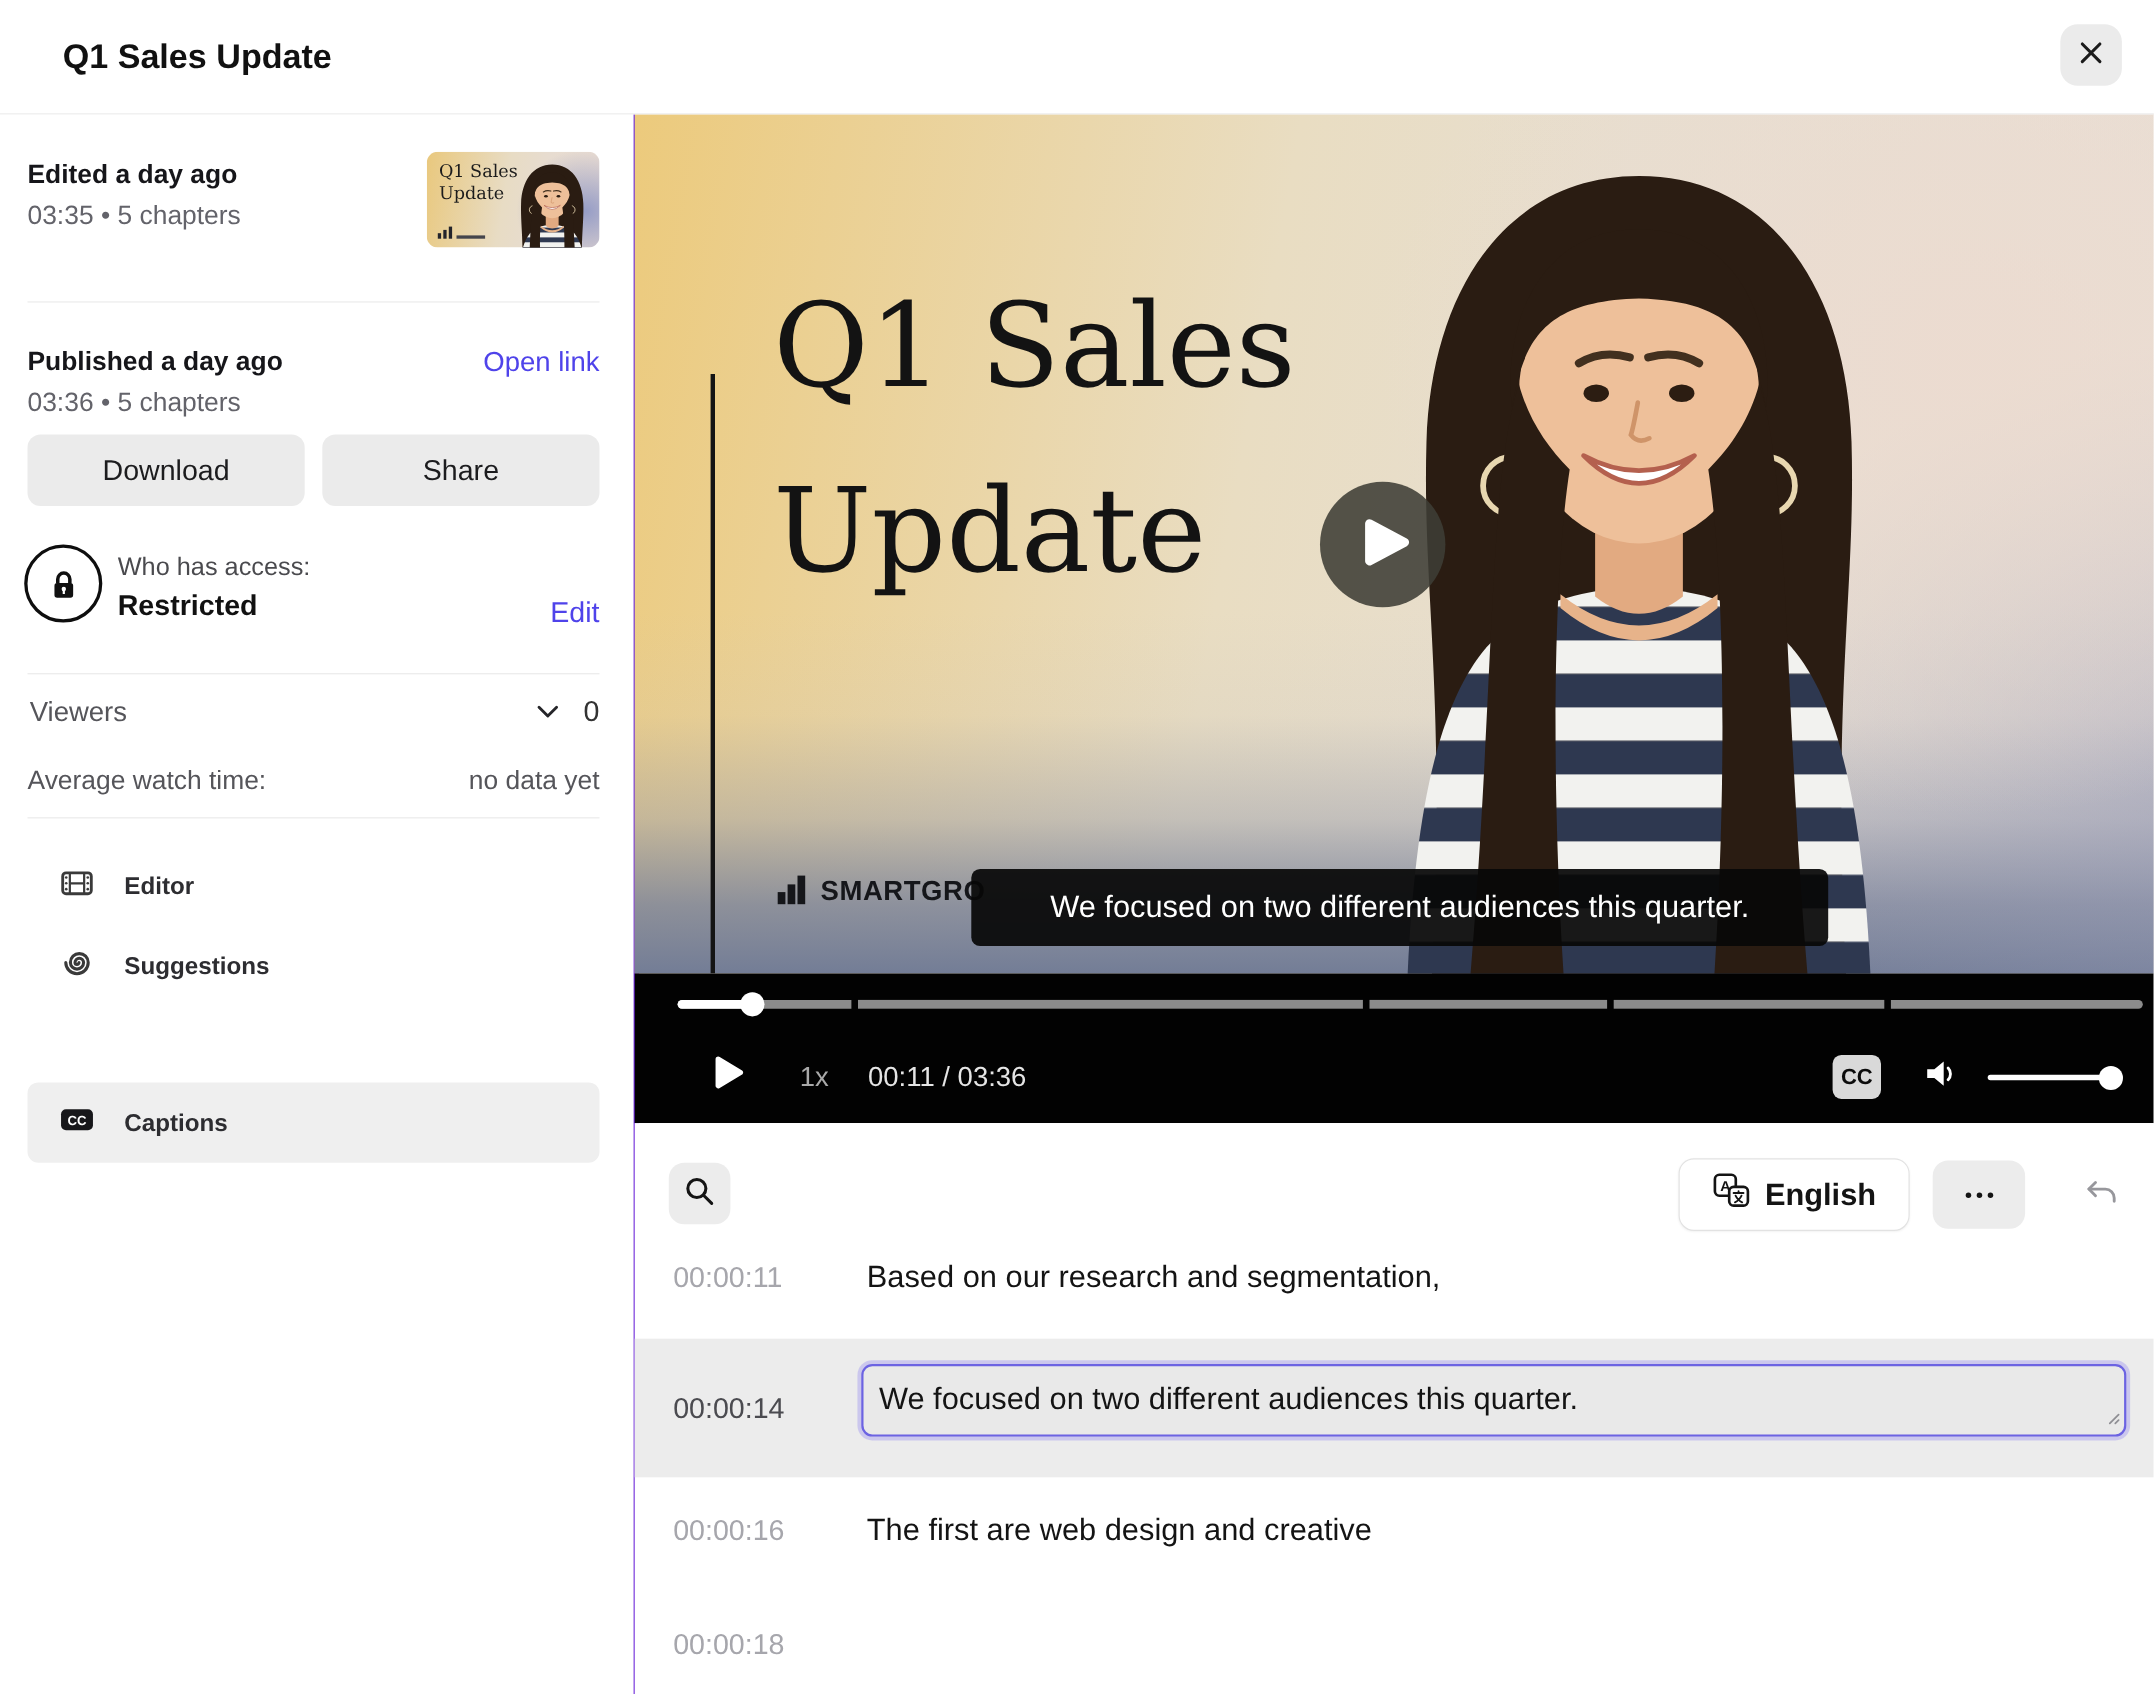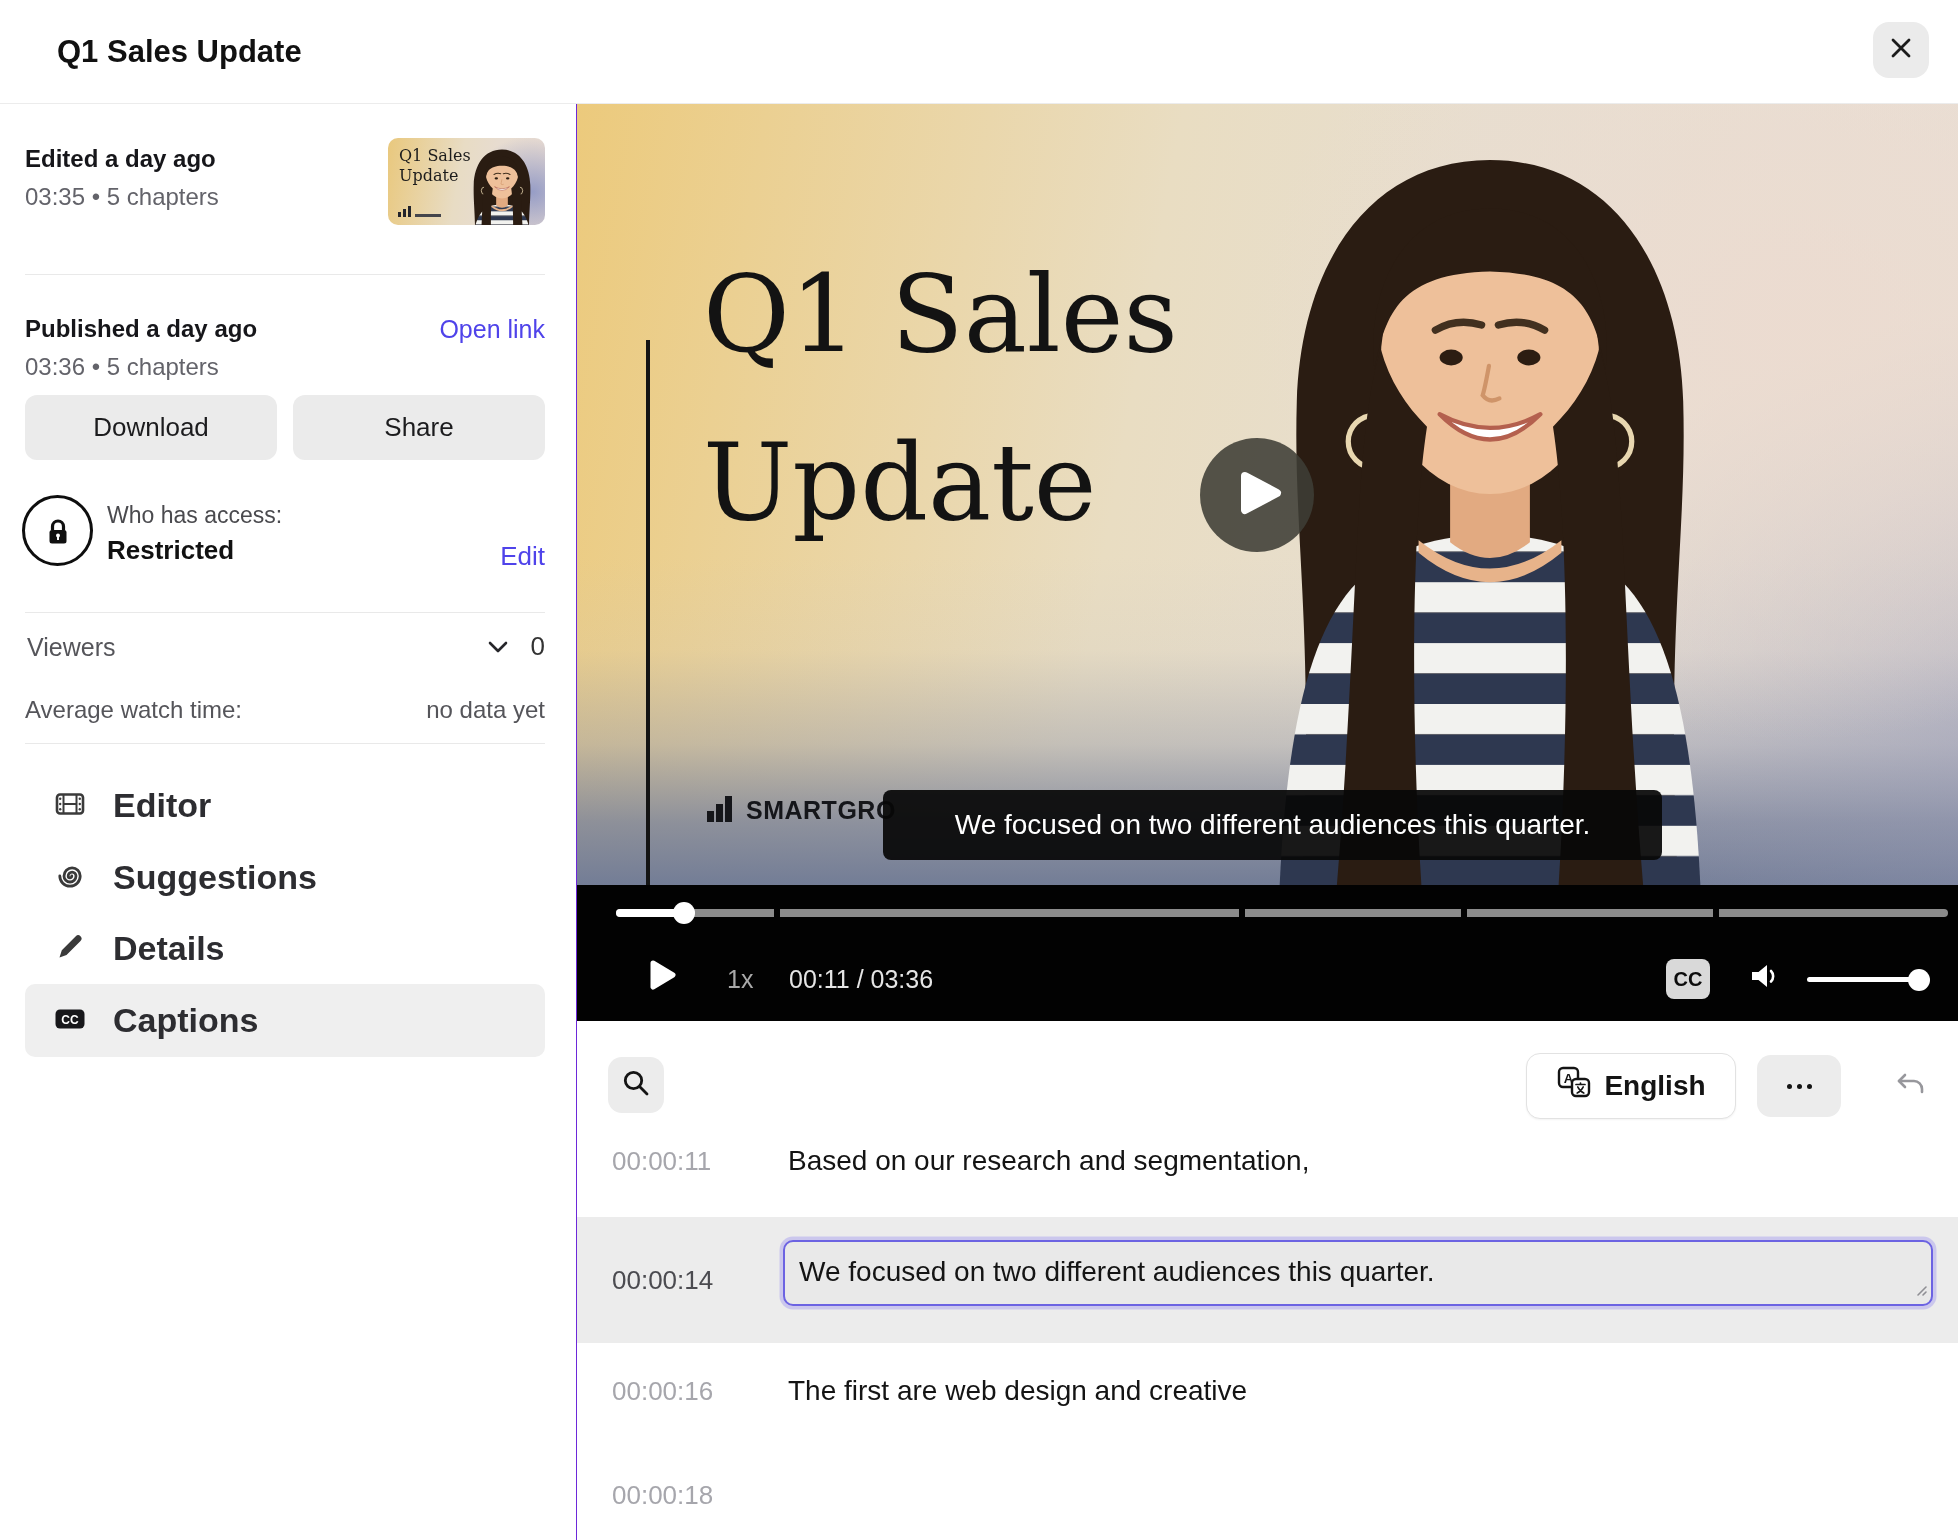--- a/index.html
+++ b/index.html
@@ -23,21 +23,21 @@
   .thumb-title{left:11px;top:8px;font-family:"DejaVu Serif",serif;font-size:16px;line-height:20px;color:#1c1c1c;}
   .thumb-logo{left:10px;bottom:8px;display:flex;align-items:flex-end;gap:2px;}
   .thumb-logo i{display:block;background:#23242b;width:3px;}
   .btn-gray{background:#ebebeb;border-radius:12px;display:flex;align-items:center;justify-content:center;
     font-size:26px;font-weight:500;color:#1c1c1e;cursor:pointer;}
   .lock-circle{left:22px;top:392px;width:65px;height:65px;border:3px solid #0e0e0e;border-radius:50%;
     display:flex;align-items:center;justify-content:center;}
   .menu-row{left:25px;width:520px;height:73px;border-radius:10px;display:flex;align-items:center;gap:25px;
     padding-left:27px;box-sizing:border-box;cursor:pointer;}
   .menu-row.active{background:#efefef;}
-  .menu-label{font-size:34px;font-weight:600;color:#2d2d31;}
+  .menu-label{font-size:22px;font-weight:600;color:#2d2d31;}
 
   
   .main{left:577px;top:103px;width:1381px;height:1437px;}
   .video{left:0;top:0;width:1381px;height:782px;overflow:hidden;
     background:
       radial-gradient(900px 700px at 88% 28%,rgba(236,219,208,.9),rgba(236,219,208,0) 60%),
       radial-gradient(900px 760px at 104% 80%,rgba(148,153,183,.5),rgba(148,153,183,0) 55%),
       linear-gradient(to top,#737d96 0%,rgba(125,133,155,.85) 8%,rgba(150,155,172,.45) 18%,rgba(190,190,195,.12) 30%,rgba(0,0,0,0) 42%),
       linear-gradient(100deg,#ecca7c 0%,#e9ddc2 40%,#e7decf 60%,#e9dfd6 100%);}
   .vline{left:69px;top:237px;width:4px;height:545px;background:#141414;}
@@ -207,28 +207,20 @@
 
     <div class="abs menu-row" style="top:738px;">
       <span>
         <svg width="36" height="36" viewBox="0 0 36 36">
           <path d="M19.8 18 a1.8 1.8 0 1 1 -3.6 0 a3.9 3.9 0 1 1 7.8 0 a6 6 0 1 1 -12 0 a8.1 8.1 0 1 1 16.2 0 a10.2 10.2 0 1 1 -20.4 0" fill="none" stroke="#3a3a3a" stroke-width="2.8" stroke-linecap="round"></path>
         </svg>
       </span>
       <span class="menu-label">Suggestions</span>
     </div>
 
-    <div class="abs menu-row" style="top:809px;">
-      <span>
-        <svg width="36" height="36" viewBox="0 0 36 36">
-          <path d="M7.5 28.5 L9.8 21.2 L23.8 7.2 a3.3 3.3 0 0 1 4.7 4.7 L14.5 25.9 L7.5 28.5 Z" fill="#3a3a3a"></path>
-        </svg>
-      </span>
-      <span class="menu-label">Details</span>
-    </div>
 
     <div class="abs menu-row active" style="top:881px;">
       <span>
         <svg width="36" height="36" viewBox="0 0 36 36">
           <rect x="3.5" y="8.5" width="29" height="19" rx="4.5" fill="#17171a"></rect>
           <text x="18" y="22.8" font-size="12" font-weight="700" fill="#fff" text-anchor="middle" font-family="Liberation Sans, sans-serif">CC</text>
         </svg>
       </span>
       <span class="menu-label">Captions</span>
     </div>

